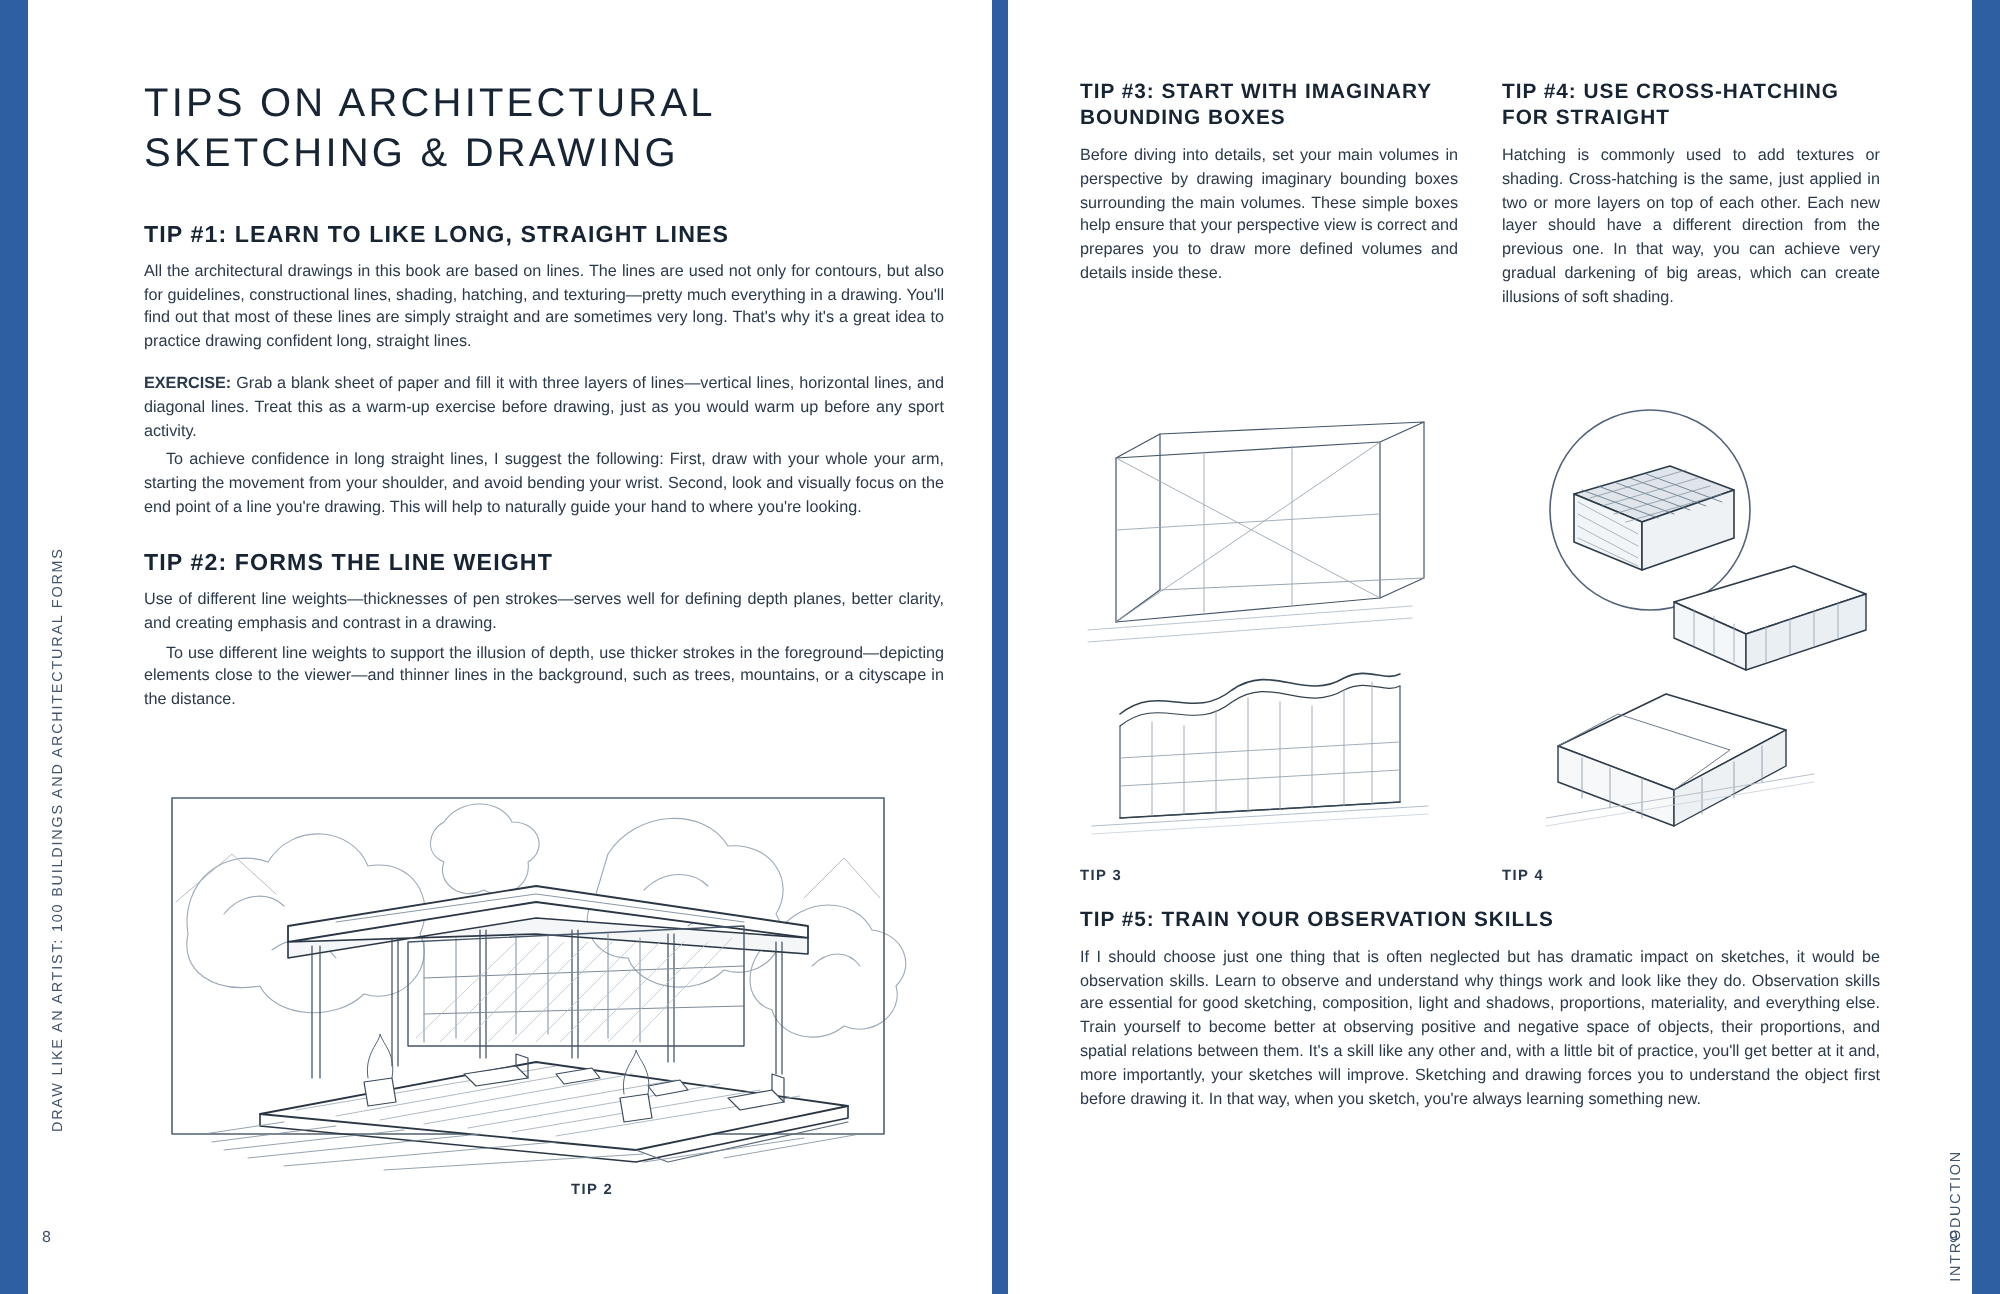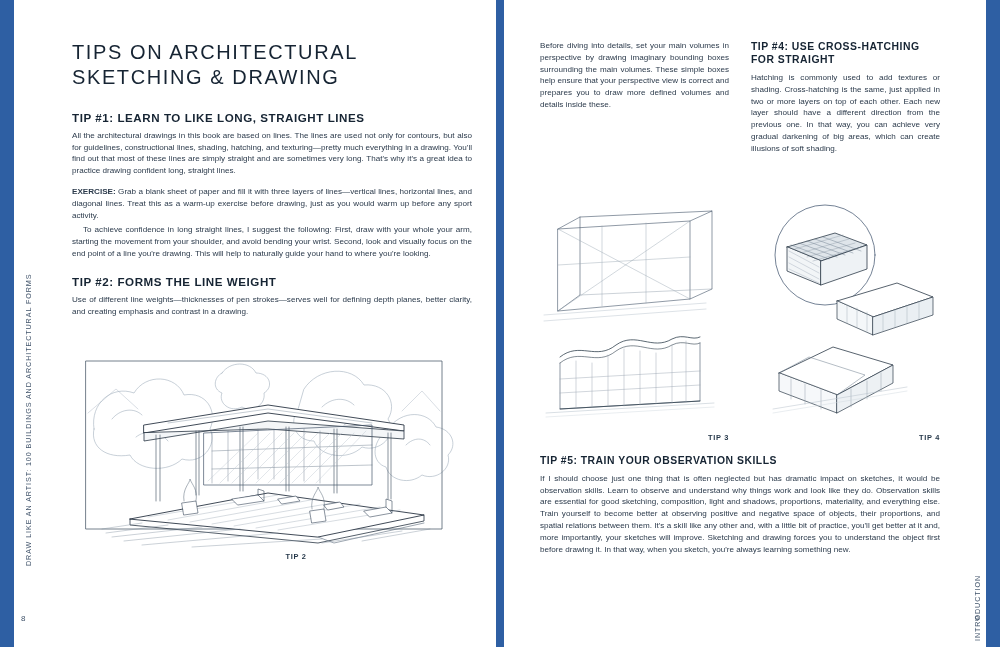--- a/index.html
+++ b/index.html
@@ -132,21 +132,21 @@
     font-size: 8.1px;
     line-height: 1.46;
     margin: 0 0 8px 0;
     text-align: justify;
     color: #2b3a4b;
   }
   .caption {
     font-size: 7.4px;
     font-weight: 700;
     letter-spacing: 0.7px;
-    text-align: right;
+    text-align: left;
     color: #26384a;
     margin-top: 4px;
   }
   .caption-left {
     text-align: center;
     margin-left: 48px;
   }
   
   .fig { position: relative; }
   .fig svg { display: block; }
@@ -177,20 +177,21 @@
     <div class="block">
       <h2 class="tip-head">TIP #1: LEARN TO LIKE LONG, STRAIGHT LINES</h2>
       <p class="body">All the architectural drawings in this book are based on lines. The lines are used not only for contours, but also for guidelines, constructional lines, shading, hatching, and texturing—pretty much everything in a drawing. You'll find out that most of these lines are simply straight and are sometimes very long. That's why it's a great idea to practice drawing confident long, straight lines.</p>
       <p class="body"><span class="lead">EXERCISE:</span><span> Grab a blank sheet of paper and fill it with three layers of lines—vertical lines, horizontal lines, and diagonal lines. Treat this as a warm-up exercise before drawing, just as you would warm up before any sport activity.</span></p>
       <p class="body indent">To achieve confidence in long straight lines, I suggest the following: First, draw with your whole your arm, starting the movement from your shoulder, and avoid bending your wrist. Second, look and visually focus on the end point of a line you're drawing. This will help to naturally guide your hand to where you're looking.</p>
     </div>
 
     <div class="block">
       <h2 class="tip-head">TIP #2: FORMS THE LINE WEIGHT</h2>
       <p class="body">Use of different line weights—thicknesses of pen strokes—serves well for defining depth planes, better clarity, and creating emphasis and contrast in a drawing.</p>
+      <p class="body indent">To use different line weights to support the illusion of depth, use thicker strokes in the foreground—depicting elements close to the viewer—and thinner lines in the background, such as trees, mountains, or a cityscape in the distance.</p>
     </div>
 
     <div class="fig">
       <svg width="400" height="215" viewBox="0 0 400 215" fill="none" stroke="#3a4a5c" stroke-width="0.6" stroke-linecap="round" stroke-linejoin="round">
 
         <g stroke="#9aa9b8" stroke-width="0.55" fill="none">
           <path d="M22 96 C18 70 40 52 62 60 C74 40 104 42 112 62 C134 58 146 78 138 96 C146 112 130 132 110 126 C96 140 66 138 58 122 C34 126 18 114 22 96 Z"></path>
           <path d="M40 86 C48 76 62 74 70 82"></path>
           <path d="M64 104 C74 96 88 98 96 108"></path>
           <path d="M232 56 C246 34 280 32 292 52 C314 50 326 70 316 86 C326 102 308 120 290 114 C276 128 248 124 242 108 C224 108 216 90 226 76 Z"></path>
@@ -290,20 +291,21 @@
       </svg>
       <div class="caption caption-left">TIP 2</div>
     </div>
   </div>
 
   <div class="right-page">
 
     <div class="cols">
 
       <div class="col">
+        <h3 class="tip-head-sm">TIP #3: START WITH IMAGINARY BOUNDING BOXES</h3>
         <p class="body-sm">Before diving into details, set your main volumes in perspective by drawing imaginary bounding boxes surrounding the main volumes. These simple boxes help ensure that your perspective view is correct and prepares you to draw more defined volumes and details inside these.</p>
       </div>
 
       <div class="col">
         <h3 class="tip-head-sm">TIP #4: USE CROSS-HATCHING FOR STRAIGHT</h3>
         <p class="body-sm">Hatching is commonly used to add textures or shading. Cross-hatching is the same, just applied in two or more layers on top of each other. Each new layer should have a different direction from the previous one. In that way, you can achieve very gradual darkening of big areas, which can create illusions of soft shading.</p>
       </div>
 
     </div>
 

